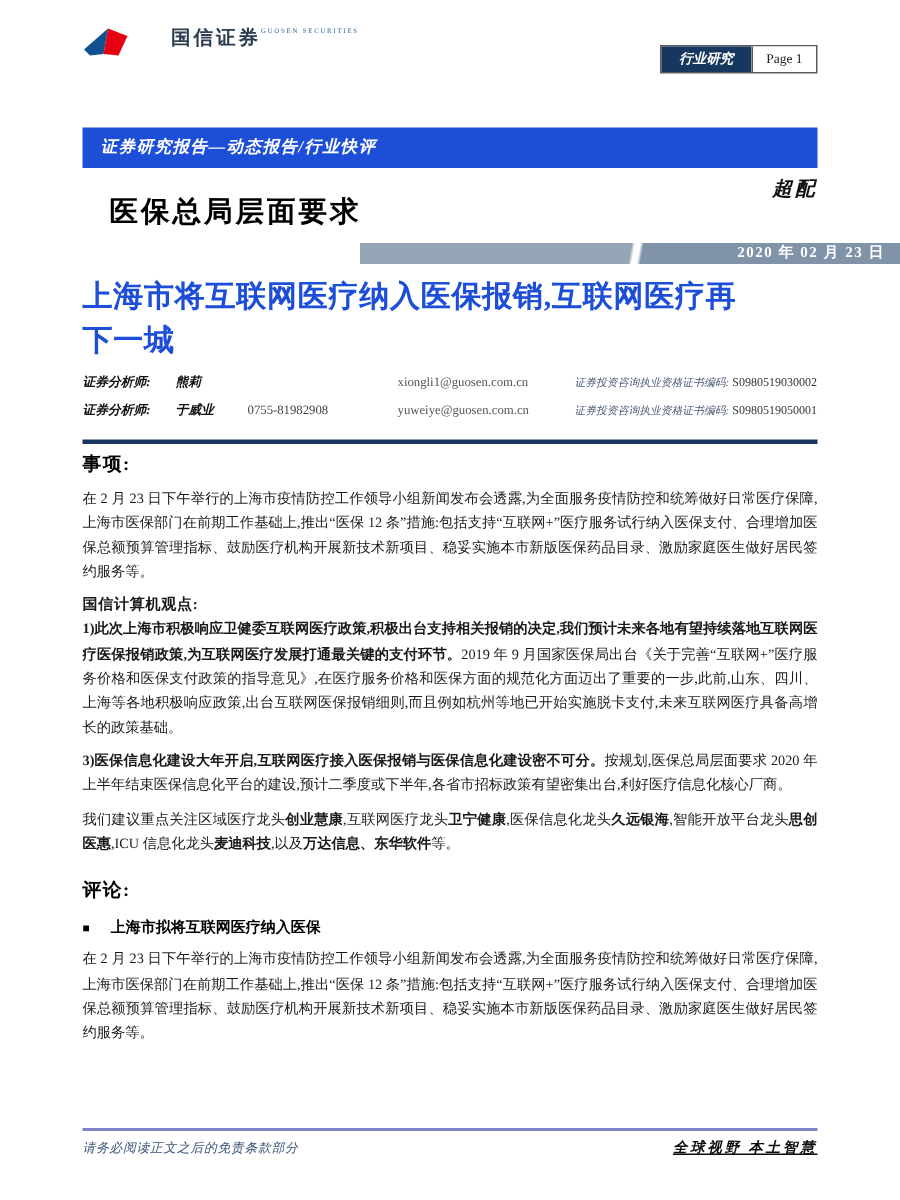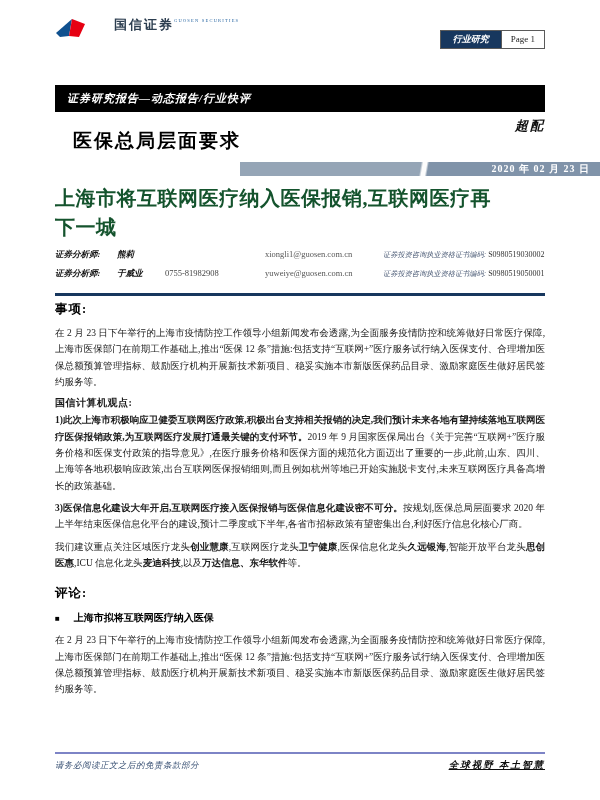--- a/index.html
+++ b/index.html
@@ -16,39 +16,39 @@
   .brand-name { font-size:13px; font-weight:bold; color:#2c3e50; letter-spacing:2px; }
   .brand-sub { font-size:4.5px; color:#1e5f9e; letter-spacing:1.2px; margin-top:1px; }
 
   .badge { position:absolute; top:30px; right:55px; display:flex; border:1px solid #5a5a5a; font-size:9px; line-height:1; }
   .badge-cat { background:#17375e; color:#fff; font-weight:bold; font-style:italic; padding:4px 12px; }
   .badge-page { background:#ffffff; color:#222; padding:4px 9px; border-left:1px solid #5a5a5a; }
 
   
   .banner {
     position:absolute; top:85px; left:55px; width:490px; height:27px;
-    background:#000000; color:#fff; font-size:11px; font-weight:bold; font-style:italic;
+    background:#1d4ed8; color:#fff; font-size:11px; font-weight:bold; font-style:italic;
     line-height:27px; padding-left:12px; letter-spacing:1px;
   }
   .masthead { position:absolute; top:112px; left:55px; width:490px; height:58px; display:flex; }
   .sector-box {
     width:185px; height:58px; background:#9aa8b6; display:flex; align-items:center;
     padding-left:20px; font-size:12px; font-weight:bold; font-style:italic; color:#14365c; letter-spacing:1px;
   }
   .mast-title-wrap { flex:1; display:flex; align-items:center; padding-left:18px; }
   .mast-title { font-size:19px; font-weight:bold; color:#000; letter-spacing:2px; }
   .rating { position:absolute; top:117px; right:55px; font-size:13px; font-weight:bold; font-style:italic; color:#111; letter-spacing:2px; }
   .datebar {
     position:absolute; top:162px; left:240px; right:0; height:14px;
     background:linear-gradient(100deg,#95a5b6 0%,#95a5b6 50%,#fdfdfd 50.6%,#fdfdfd 51.6%,#8093a9 52.2%,#8093a9 100%);
     color:#fff; font-size:10px; font-weight:bold; line-height:14px; text-align:right; padding-right:10px; letter-spacing:1px;
   }
 
   
-  .headline { position:absolute; top:184px; left:55px; width:490px; font-size:20px; font-weight:bold; color:#14532d; line-height:1.45; letter-spacing:0.5px; }
+  .headline { position:absolute; top:184px; left:55px; width:490px; font-size:20px; font-weight:bold; color:#1d4ed8; line-height:1.45; letter-spacing:0.5px; }
   .analysts { position:absolute; top:249px; left:55px; width:490px; font-size:8.5px; }
   .analyst-row { display:flex; align-items:baseline; height:19px; }
   .a-role  { width:62px; font-weight:bold; font-style:italic; color:#111; }
   .a-name  { width:48px; font-weight:bold; font-style:italic; color:#111; }
   .a-phone { width:100px; color:#444; }
   .a-email { width:118px; color:#555; }
   .a-cert  { flex:1; color:#555; }
   .a-cert .cert-label { font-size:7.2px; font-style:italic; color:#4a5a75; }
   .a-cert .cert-code  { font-size:8px; color:#333; }
 

